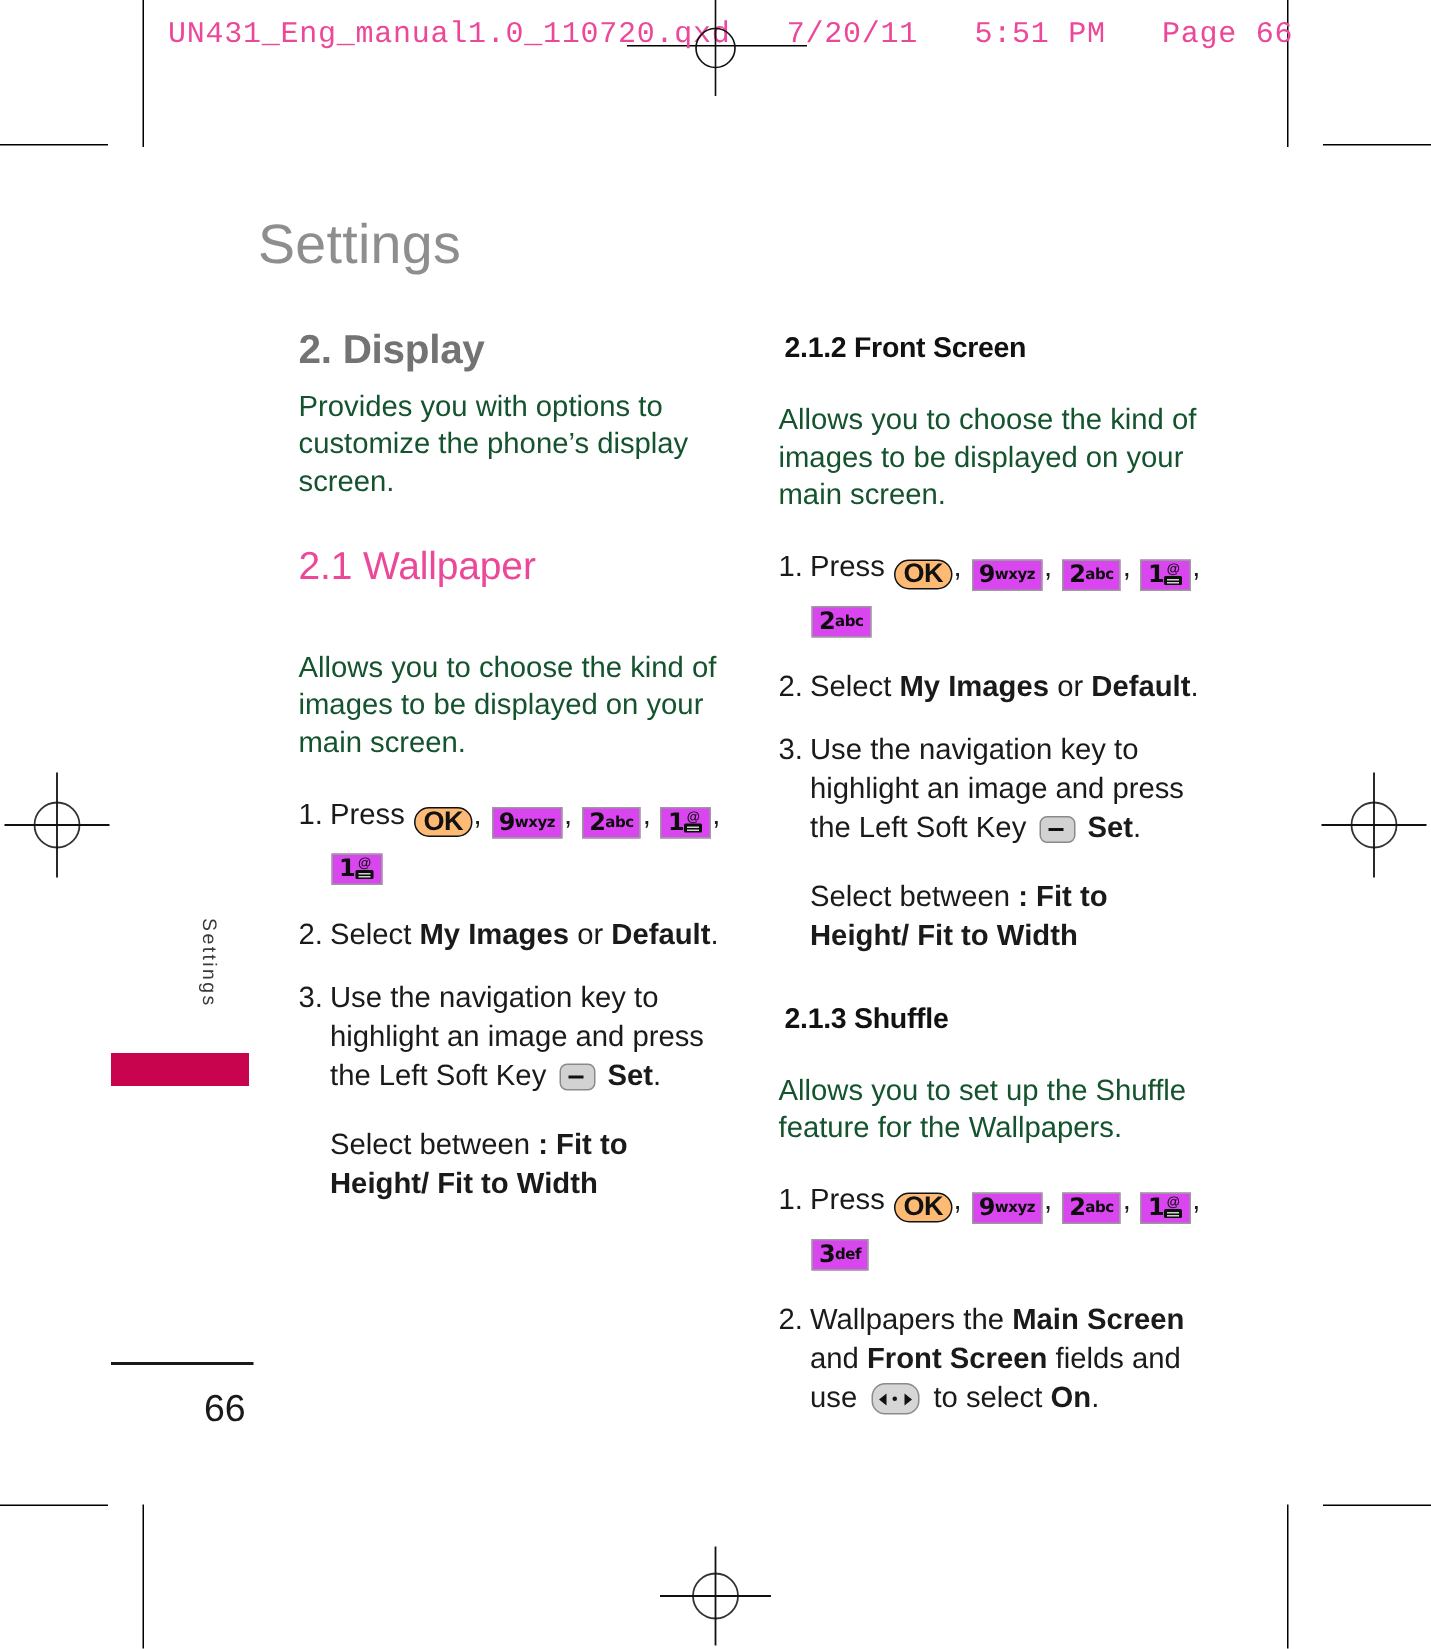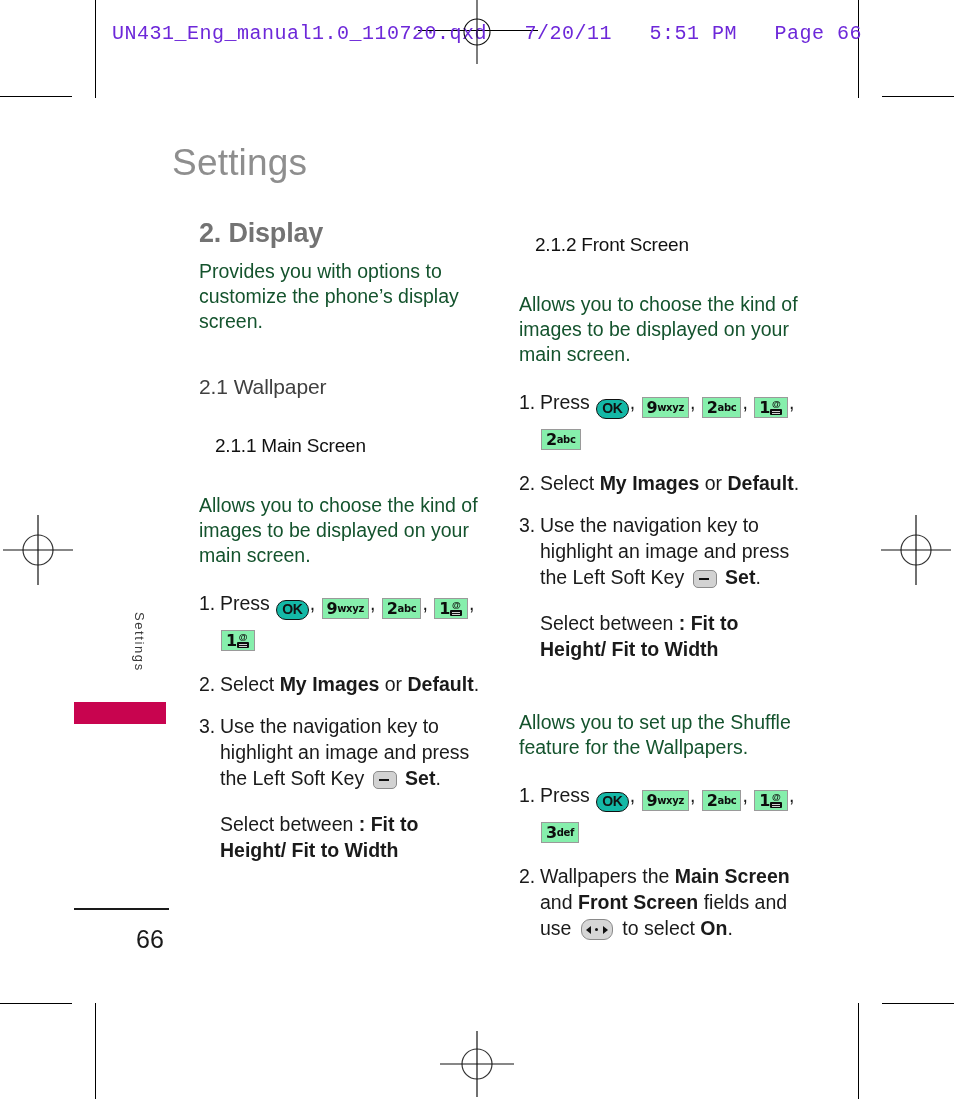--- a/index.html
+++ b/index.html
@@ -21,26 +21,26 @@
   .trim-h { position: absolute; height: 1px; background: #000; }
 
   .header-bar {
     position: absolute;
     left: 0; top: 0;
     width: 954px; height: 66px;
   }
   .header-text {
     position: absolute;
     left: 112px;
-    top: 22px;
+    top: 12px;
     font-family: "Liberation Mono", "DejaVu Sans Mono", monospace;
     font-size: 20px;
     letter-spacing: 0.5px;
     white-space: pre;
-    color: #6d28d9;
+    color: #ec4899;
   }
 
   .reg {
     position: absolute;
     width: 70px; height: 70px;
   }
 
   
   .page {
     position: absolute;
@@ -107,30 +107,30 @@
   .col-right { left: 519px; }
 
   h2.sect {
     margin: 0 0 2px 0;
     font-size: 27px;
     font-weight: 700;
     color: #737373;
     letter-spacing: -0.2px;
   }
   h3.sub {
-    margin: 17px 0 0 0;
-    font-size: 21px;
+    margin: 4px 0 0 0;
+    font-size: 26px;
     font-weight: 400;
-    color: #404040;
+    color: #ec4899;
     letter-spacing: -0.1px;
   }
   h4.subsub {
-    margin: 16px;
+    margin: 4px;
     font-size: 19px;
-    font-weight: 400;
+    font-weight: 700;
     color: #111;
     letter-spacing: -0.2px;
   }
   p.body {
     margin: 0;
     font-size: 19.5px;
     line-height: 25px;
     color: #14532d;
     font-weight: 400;
   }
@@ -151,21 +151,21 @@
     flex: 0 0 21px;
   }
   .step-body { flex: 1 1 auto; }
   .indent { margin-left: 21px; }
   b, strong { font-weight: 700; }
 
   
   .key {
     display: inline-block;
     vertical-align: -4px;
-    background: #86efac;
+    background: #d946ef;
     border: 1px solid #9a9a9a;
     padding: 0px 4px 1px 4px;
     line-height: 17px;
     height: 18px;
     color: #0d0d0d;
     white-space: nowrap;
     margin: 0 1px;
   }
   .key .dig {
     font-family: "DejaVu Sans", sans-serif;
@@ -181,25 +181,25 @@
     letter-spacing: -0.3px;
   }
   .key-ok {
     display: inline-block;
     vertical-align: -4px;
     border: 1.6px solid #111;
     border-radius: 11px;
     padding: 0 5px;
     height: 18px;
     line-height: 17px;
-    font-size: 14px;
+    font-size: 18px;
     font-weight: 700;
     letter-spacing: -0.3px;
     color: #111;
-    background: #14b8a6;
+    background: #fdba74;
     margin: 0 1px;
   }
   .key-vm {
     display: inline-block;
     width: 13px;
     height: 15px;
     vertical-align: -3px;
     position: relative;
   }
   .key-vm .at {
@@ -331,21 +331,20 @@
   <div class="col col-left">
 
     <h2 class="sect">2. Display</h2>
     <div class="sp-8"></div>
     <p class="body">Provides you with options to customize the phone’s display screen.</p>
 
     <div class="sp-24"></div>
     <h3 class="sub">2.1 Wallpaper</h3>
 
     <div class="sp-20"></div>
-    <h4 class="subsub">2.1.1 Main Screen</h4>
 
     <div class="sp-20"></div>
     <p class="body">Allows you to choose the kind of images to be displayed on your main screen.</p>
 
     <div class="sp-20"></div>
     <div class="step keyline">
       <span class="step-num">1.</span>
       <span class="step-body"><span>Press</span>
         <span class="key-ok">OK</span>,
         <span class="key"><span class="dig">9</span><span class="sub">wxyz</span></span>,
@@ -424,20 +423,21 @@
 
     <div class="sp-20"></div>
     <div class="step indent">
       <span class="step-body">
         <span>Select between</span> <b>:</b> <b>Fit to</b><br>
         <b>Height/ Fit to Width</b>
       </span>
     </div>
 
     <div class="sp-28"></div>
+    <h4 class="subsub">2.1.3 Shuffle</h4>
 
     <div class="sp-20"></div>
     <p class="body">Allows you to set up the Shuffle feature for the Wallpapers.</p>
 
     <div class="sp-20"></div>
     <div class="step keyline">
       <span class="step-num">1.</span>
       <span class="step-body"><span>Press</span>
         <span class="key-ok">OK</span>,
         <span class="key"><span class="dig">9</span><span class="sub">wxyz</span></span>,

